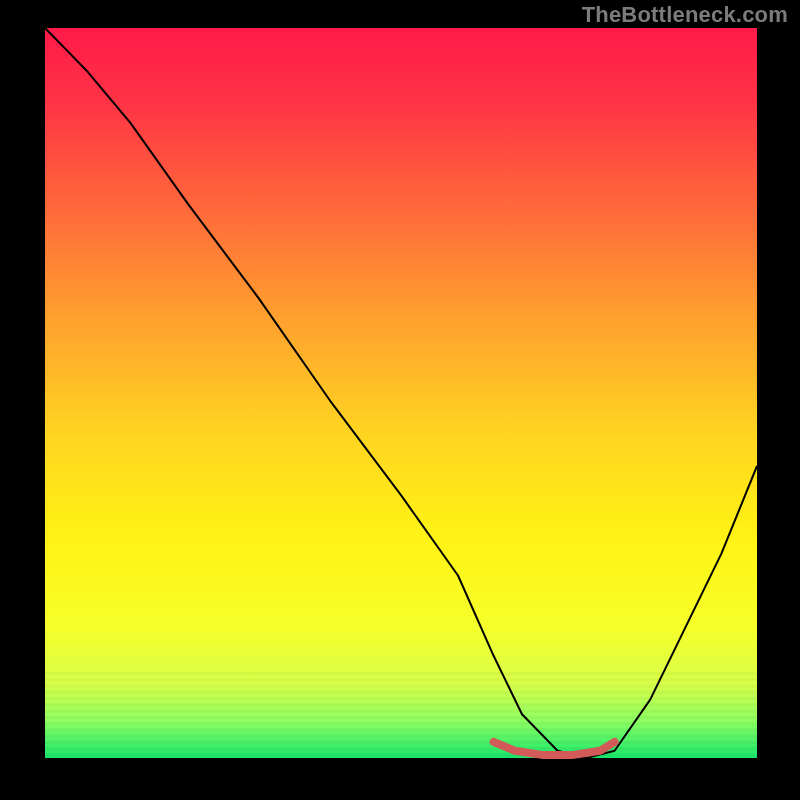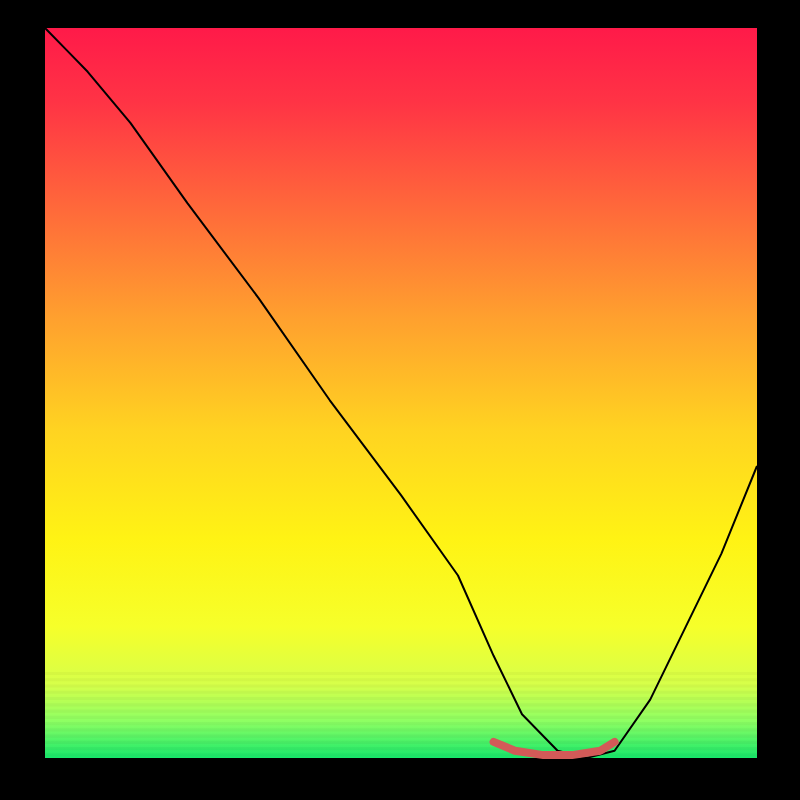--- a/index.html
+++ b/index.html
@@ -28,20 +28,21 @@
   svg {
     position: absolute;
     top: 0;
     left: 0;
   }
 </style>
 </head>
 <body>
 
 <div class="chart-wrap">
+  <div class="watermark">TheBottleneck.com</div>
   <svg id="chart-svg" width="800" height="800" viewBox="0 0 800 800">
       <defs>
         <linearGradient id="bg-grad" x1="0" y1="0" x2="0" y2="1">
           <stop offset="0%" stop-color="#ff1a49"></stop>
           <stop offset="10%" stop-color="#ff3345"></stop>
           <stop offset="25%" stop-color="#ff6a3a"></stop>
           <stop offset="40%" stop-color="#ffa12e"></stop>
           <stop offset="55.00000000000001%" stop-color="#ffd321"></stop>
           <stop offset="70%" stop-color="#fff314"></stop>
           <stop offset="82%" stop-color="#f6ff2a"></stop>

